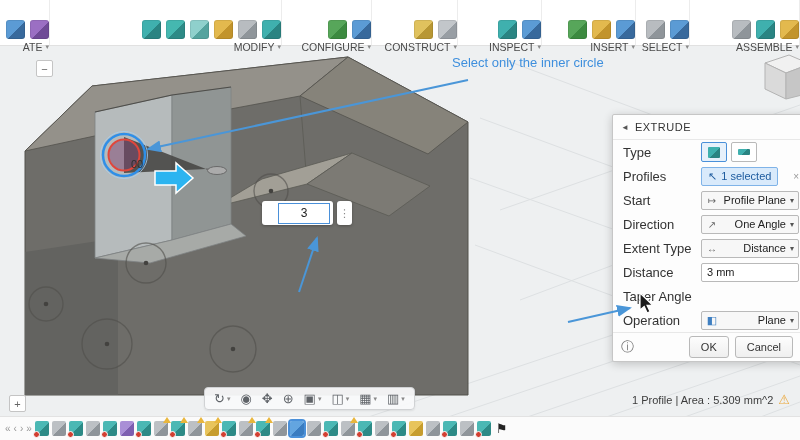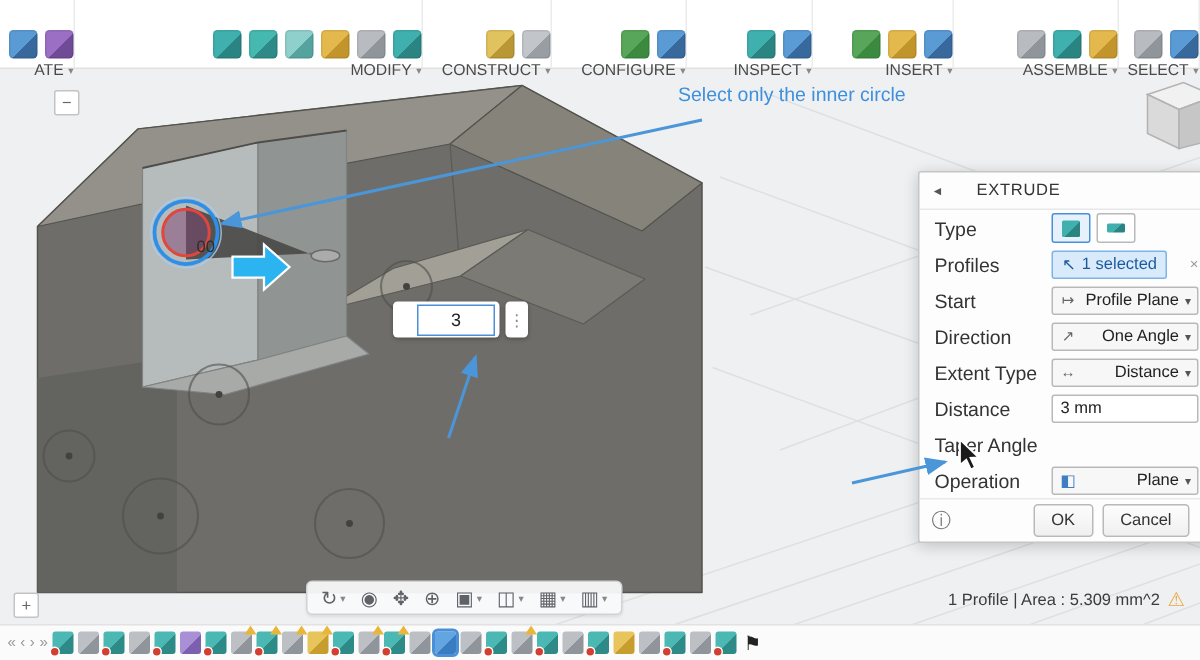--- a/index.html
+++ b/index.html
@@ -33,21 +33,21 @@
   .dim-field{width:50px;height:19px;border:1.5px solid #4a90d9;background:#fff;font-size:12px;
     display:flex;align-items:center;justify-content:center;color:#222;}
   .dim-grip{width:15px;height:24px;background:#fff;border-radius:3px;box-shadow:0 1px 3px rgba(0,0,0,.28);
     display:flex;align-items:center;justify-content:center;color:#8a8a8a;font-size:11px;}
 
   
   .panel{position:absolute;left:612px;top:114px;width:196px;background:#fdfdfd;border:1px solid #c6c6c6;
     border-radius:2px;box-shadow:0 2px 10px rgba(0,0,0,.2);z-index:6;box-sizing:border-box;}
   .panel-header{height:24px;display:flex;align-items:center;gap:6px;padding:0 8px;border-bottom:1px solid #e8e8e8;}
   .p-collapse{font-size:8px;color:#555;}
-  .panel-title{font-size:11px;letter-spacing:.5px;color:#333;margin-left:16px;}
+  .panel-title{font-size:11px;letter-spacing:.5px;color:#333;}
   .prow{height:24px;display:flex;align-items:center;padding:0 8px 0 10px;}
   .plbl{width:78px;flex:none;font-size:13px;color:#333;}
   .pctl{flex:1;display:flex;align-items:center;}
   .type-btn{width:26px;height:20px;border:1px solid #b9b9b9;background:#fff;border-radius:2px;
     display:flex;align-items:center;justify-content:center;margin-right:4px;box-sizing:border-box;}
   .type-btn.sel{border:1.5px solid #4a90d9;background:#e7f1fb;}
   .tglyph{width:12px;height:11px;border-radius:1px;background:linear-gradient(135deg,#3fb0ae 0%,#3fb0ae 55%,#2a8482 55%,#2a8482 100%);}
   .tglyph.thin{height:6px;}
   .sel-box{background:#d9eafb;border:1px solid #7fb3e8;border-radius:2px;height:17px;display:flex;
     align-items:center;gap:4px;padding:0 6px;font-size:11px;color:#1c5a9e;}
@@ -184,37 +184,37 @@
           <div class="tb-icon" style="background: linear-gradient(135deg, rgb(143, 208, 204) 0%, rgb(143, 208, 204) 55%, rgb(84, 163, 158) 55%, rgb(84, 163, 158) 100%);"></div>
           <div class="tb-icon" style="background: linear-gradient(135deg, rgb(227, 185, 78) 0%, rgb(227, 185, 78) 55%, rgb(194, 148, 44) 55%, rgb(194, 148, 44) 100%);"></div>
           <div class="tb-icon" style="background: linear-gradient(135deg, rgb(184, 188, 192) 0%, rgb(184, 188, 192) 55%, rgb(143, 149, 154) 55%, rgb(143, 149, 154) 100%);"></div>
           <div class="tb-icon" style="background: linear-gradient(135deg, rgb(63, 176, 174) 0%, rgb(63, 176, 174) 55%, rgb(42, 132, 130) 55%, rgb(42, 132, 130) 100%);"></div>
         </div>
         <div class="tb-label">
           <span>MODIFY</span>
           <span class="tb-chev">▾</span>
         </div>
       </div>
+      <div class="tb-group" style="width: 90px;">
+        <div class="tb-icons">
+          <div class="tb-icon" style="background: linear-gradient(135deg, rgb(87, 166, 90) 0%, rgb(87, 166, 90) 55%, rgb(60, 138, 64) 55%, rgb(60, 138, 64) 100%);"></div>
+          <div class="tb-icon" style="background: linear-gradient(135deg, rgb(91, 155, 213) 0%, rgb(91, 155, 213) 55%, rgb(56, 105, 156) 55%, rgb(56, 105, 156) 100%);"></div>
+        </div>
+        <div class="tb-label">
+          <span>CONFIGURE</span>
+          <span class="tb-chev">▾</span>
+        </div>
+      </div>
       <div class="tb-group" style="width: 86px;">
         <div class="tb-icons">
           <div class="tb-icon" style="background: linear-gradient(135deg, rgb(224, 194, 94) 0%, rgb(224, 194, 94) 55%, rgb(184, 151, 52) 55%, rgb(184, 151, 52) 100%);"></div>
           <div class="tb-icon" style="background: linear-gradient(135deg, rgb(194, 198, 202) 0%, rgb(194, 198, 202) 55%, rgb(152, 158, 164) 55%, rgb(152, 158, 164) 100%);"></div>
         </div>
         <div class="tb-label">
           <span>CONSTRUCT</span>
-          <span class="tb-chev">▾</span>
-        </div>
-      </div>
-      <div class="tb-group" style="width: 90px;">
-        <div class="tb-icons">
-          <div class="tb-icon" style="background: linear-gradient(135deg, rgb(87, 166, 90) 0%, rgb(87, 166, 90) 55%, rgb(60, 138, 64) 55%, rgb(60, 138, 64) 100%);"></div>
-          <div class="tb-icon" style="background: linear-gradient(135deg, rgb(91, 155, 213) 0%, rgb(91, 155, 213) 55%, rgb(56, 105, 156) 55%, rgb(56, 105, 156) 100%);"></div>
-        </div>
-        <div class="tb-label">
-          <span>CONFIGURE</span>
           <span class="tb-chev">▾</span>
         </div>
       </div>
       <div class="tb-group" style="width: 84px;">
         <div class="tb-icons">
           <div class="tb-icon" style="background: linear-gradient(135deg, rgb(63, 176, 174) 0%, rgb(63, 176, 174) 55%, rgb(42, 132, 130) 55%, rgb(42, 132, 130) 100%);"></div>
           <div class="tb-icon" style="background: linear-gradient(135deg, rgb(91, 155, 213) 0%, rgb(91, 155, 213) 55%, rgb(56, 105, 156) 55%, rgb(56, 105, 156) 100%);"></div>
         </div>
         <div class="tb-label">
           <span>INSPECT</span>
@@ -225,38 +225,38 @@
         <div class="tb-icons">
           <div class="tb-icon" style="background: linear-gradient(135deg, rgb(87, 166, 90) 0%, rgb(87, 166, 90) 55%, rgb(60, 138, 64) 55%, rgb(60, 138, 64) 100%);"></div>
           <div class="tb-icon" style="background: linear-gradient(135deg, rgb(227, 185, 78) 0%, rgb(227, 185, 78) 55%, rgb(194, 148, 44) 55%, rgb(194, 148, 44) 100%);"></div>
           <div class="tb-icon" style="background: linear-gradient(135deg, rgb(91, 155, 213) 0%, rgb(91, 155, 213) 55%, rgb(56, 105, 156) 55%, rgb(56, 105, 156) 100%);"></div>
         </div>
         <div class="tb-label">
           <span>INSERT</span>
           <span class="tb-chev">▾</span>
         </div>
       </div>
+      <div class="tb-group" style="width: 54px;">
+        <div class="tb-icons">
+          <div class="tb-icon" style="background: linear-gradient(135deg, rgb(184, 188, 192) 0%, rgb(184, 188, 192) 55%, rgb(143, 149, 154) 55%, rgb(143, 149, 154) 100%);"></div>
+          <div class="tb-icon" style="background: linear-gradient(135deg, rgb(91, 155, 213) 0%, rgb(91, 155, 213) 55%, rgb(56, 105, 156) 55%, rgb(56, 105, 156) 100%);"></div>
+        </div>
+        <div class="tb-label">
+          <span>SELECT</span>
+          <span class="tb-chev">▾</span>
+        </div>
+      </div>
       <div class="tb-group" style="width: 110px;">
         <div class="tb-icons">
           <div class="tb-icon" style="background: linear-gradient(135deg, rgb(184, 188, 192) 0%, rgb(184, 188, 192) 55%, rgb(143, 149, 154) 55%, rgb(143, 149, 154) 100%);"></div>
           <div class="tb-icon" style="background: linear-gradient(135deg, rgb(63, 176, 174) 0%, rgb(63, 176, 174) 55%, rgb(42, 132, 130) 55%, rgb(42, 132, 130) 100%);"></div>
           <div class="tb-icon" style="background: linear-gradient(135deg, rgb(227, 185, 78) 0%, rgb(227, 185, 78) 55%, rgb(194, 148, 44) 55%, rgb(194, 148, 44) 100%);"></div>
         </div>
         <div class="tb-label">
           <span>ASSEMBLE</span>
-          <span class="tb-chev">▾</span>
-        </div>
-      </div>
-      <div class="tb-group" style="width: 54px;">
-        <div class="tb-icons">
-          <div class="tb-icon" style="background: linear-gradient(135deg, rgb(184, 188, 192) 0%, rgb(184, 188, 192) 55%, rgb(143, 149, 154) 55%, rgb(143, 149, 154) 100%);"></div>
-          <div class="tb-icon" style="background: linear-gradient(135deg, rgb(91, 155, 213) 0%, rgb(91, 155, 213) 55%, rgb(56, 105, 156) 55%, rgb(56, 105, 156) 100%);"></div>
-        </div>
-        <div class="tb-label">
-          <span>SELECT</span>
           <span class="tb-chev">▾</span>
         </div>
       </div>
     </div>
 
   <div class="mini-btn" id="collapseBtn">−</div>
   <div class="mini-btn" id="addBtn">+</div>
 
   <div class="annotation">Select only the inner circle</div>
 

